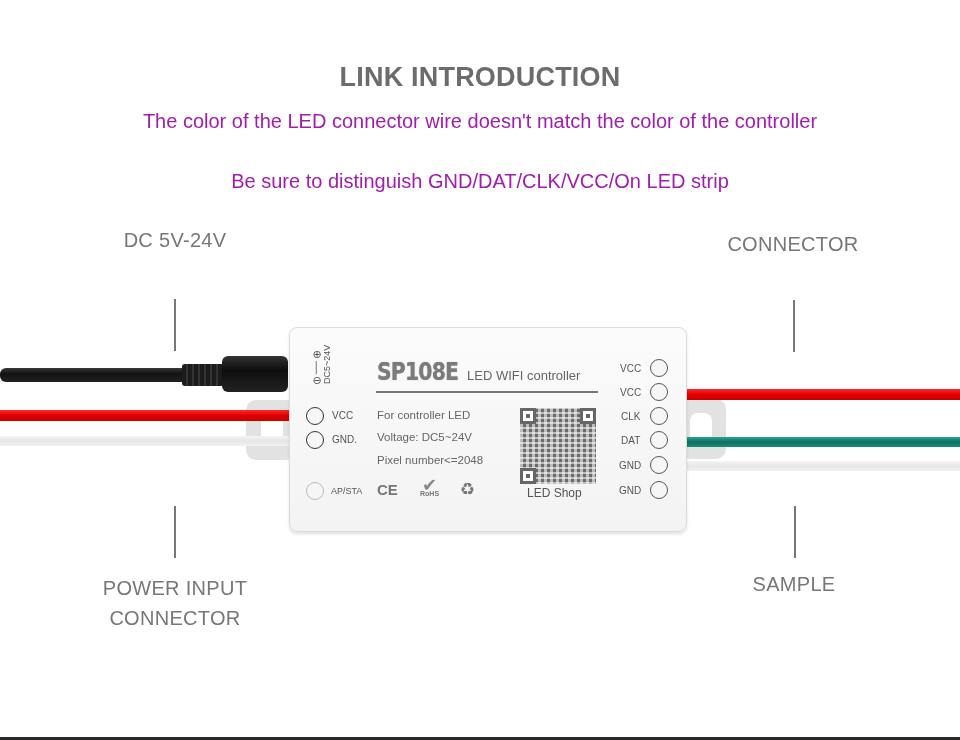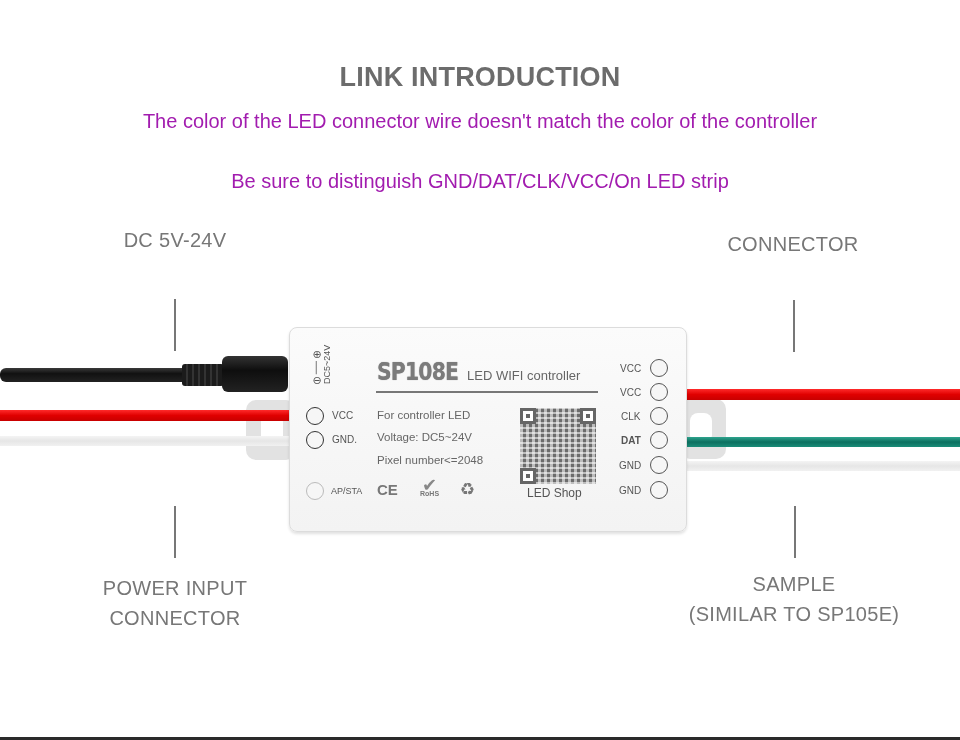--- a/index.html
+++ b/index.html
@@ -96,21 +96,20 @@
 
 <div class="abs vline" style="left:174px; top:506px; height:52px;"></div>
 <div class="abs label" style="left:55px; top:573px; width:240px;">
   <div>POWER INPUT</div>
   <div>CONNECTOR</div>
 </div>
 
 <div class="abs vline" style="left:794px; top:506px; height:52px;"></div>
 <div class="abs label" style="left:664px; top:569px; width:260px;">
   <div>SAMPLE</div>
-  <div>(SIMILAR TO SP105E)</div>
 </div>
 
 <div class="abs clip" style="left:246px; top:400px; width:50px; height:60px;">
   <div class="abs clip-hole" style="left:15px; top:14px; width:22px; height:30px;"></div>
 </div>
 <div class="abs wire-black" style="left:0; top:368px; width:190px;"></div>
 <div class="abs jack-grip" style="left:182px; top:364px; width:42px; height:22px;"></div>
 <div class="abs jack-body" style="left:222px; top:356px; width:66px; height:36px;"></div>
 <div class="abs wire-red" style="left:0; top:410px; width:292px;"></div>
 <div class="abs wire-white" style="left:0; top:436px; width:292px;"></div>
@@ -155,21 +154,21 @@
     <div class="abs qr-finder" style="left:0; bottom:0;"></div>
   </div>
   <div class="abs qr-caption">LED Shop</div>
 
   <div class="abs port-label" style="left:330px; top:35px;">VCC</div>
   <div class="abs port-ring" style="left:360px; top:31px; border-color:#555;"></div>
   <div class="abs port-label" style="left:330px; top:59px;">VCC</div>
   <div class="abs port-ring" style="left:360px; top:55px; border-color:#555;"></div>
   <div class="abs port-label" style="left:331px; top:83px;">CLK</div>
   <div class="abs port-ring" style="left:360px; top:79px; border-color:#555;"></div>
-  <div class="abs port-label" style="left:331px; top:107px;font-weight:bold;">DAT</div>
+  <div class="abs port-label" style="left:331px; top:107px;">DAT</div>
   <div class="abs port-ring" style="left:360px; top:103px; border-color:#555;"></div>
   <div class="abs port-label" style="left:329px; top:132px;">GND</div>
   <div class="abs port-ring" style="left:360px; top:128px; border-color:#555;"></div>
   <div class="abs port-label" style="left:329px; top:157px;">GND</div>
   <div class="abs port-ring" style="left:360px; top:153px; border-color:#555;"></div>
 </div>
 
 <div class="abs bottom-bar"></div>
 
 </body></html>

